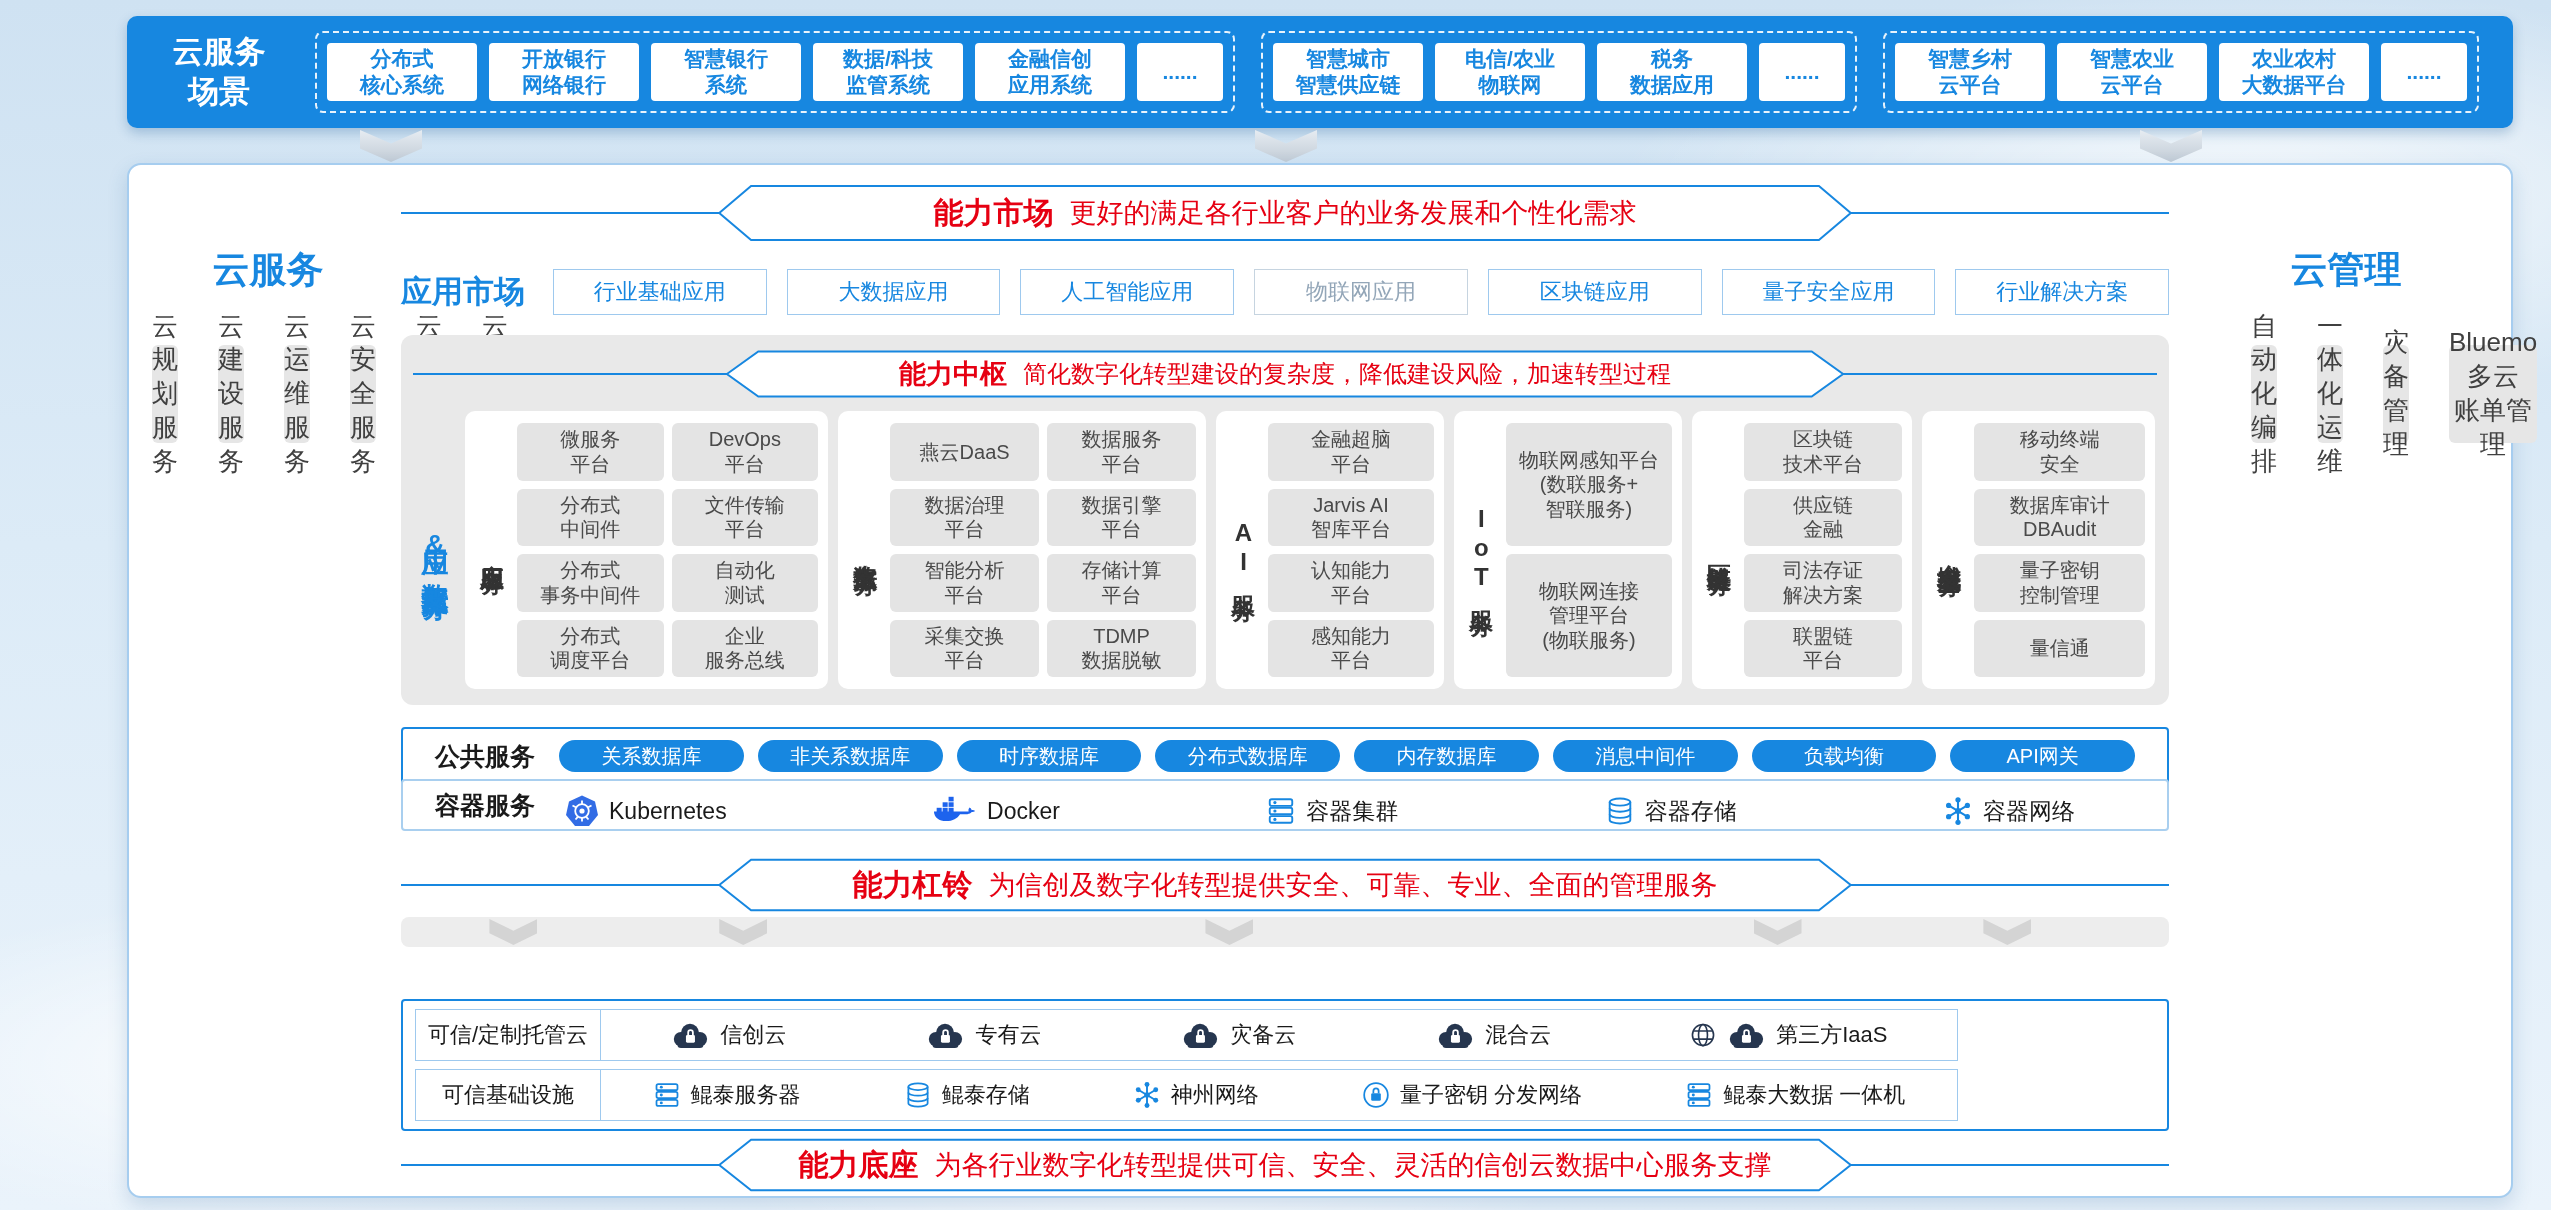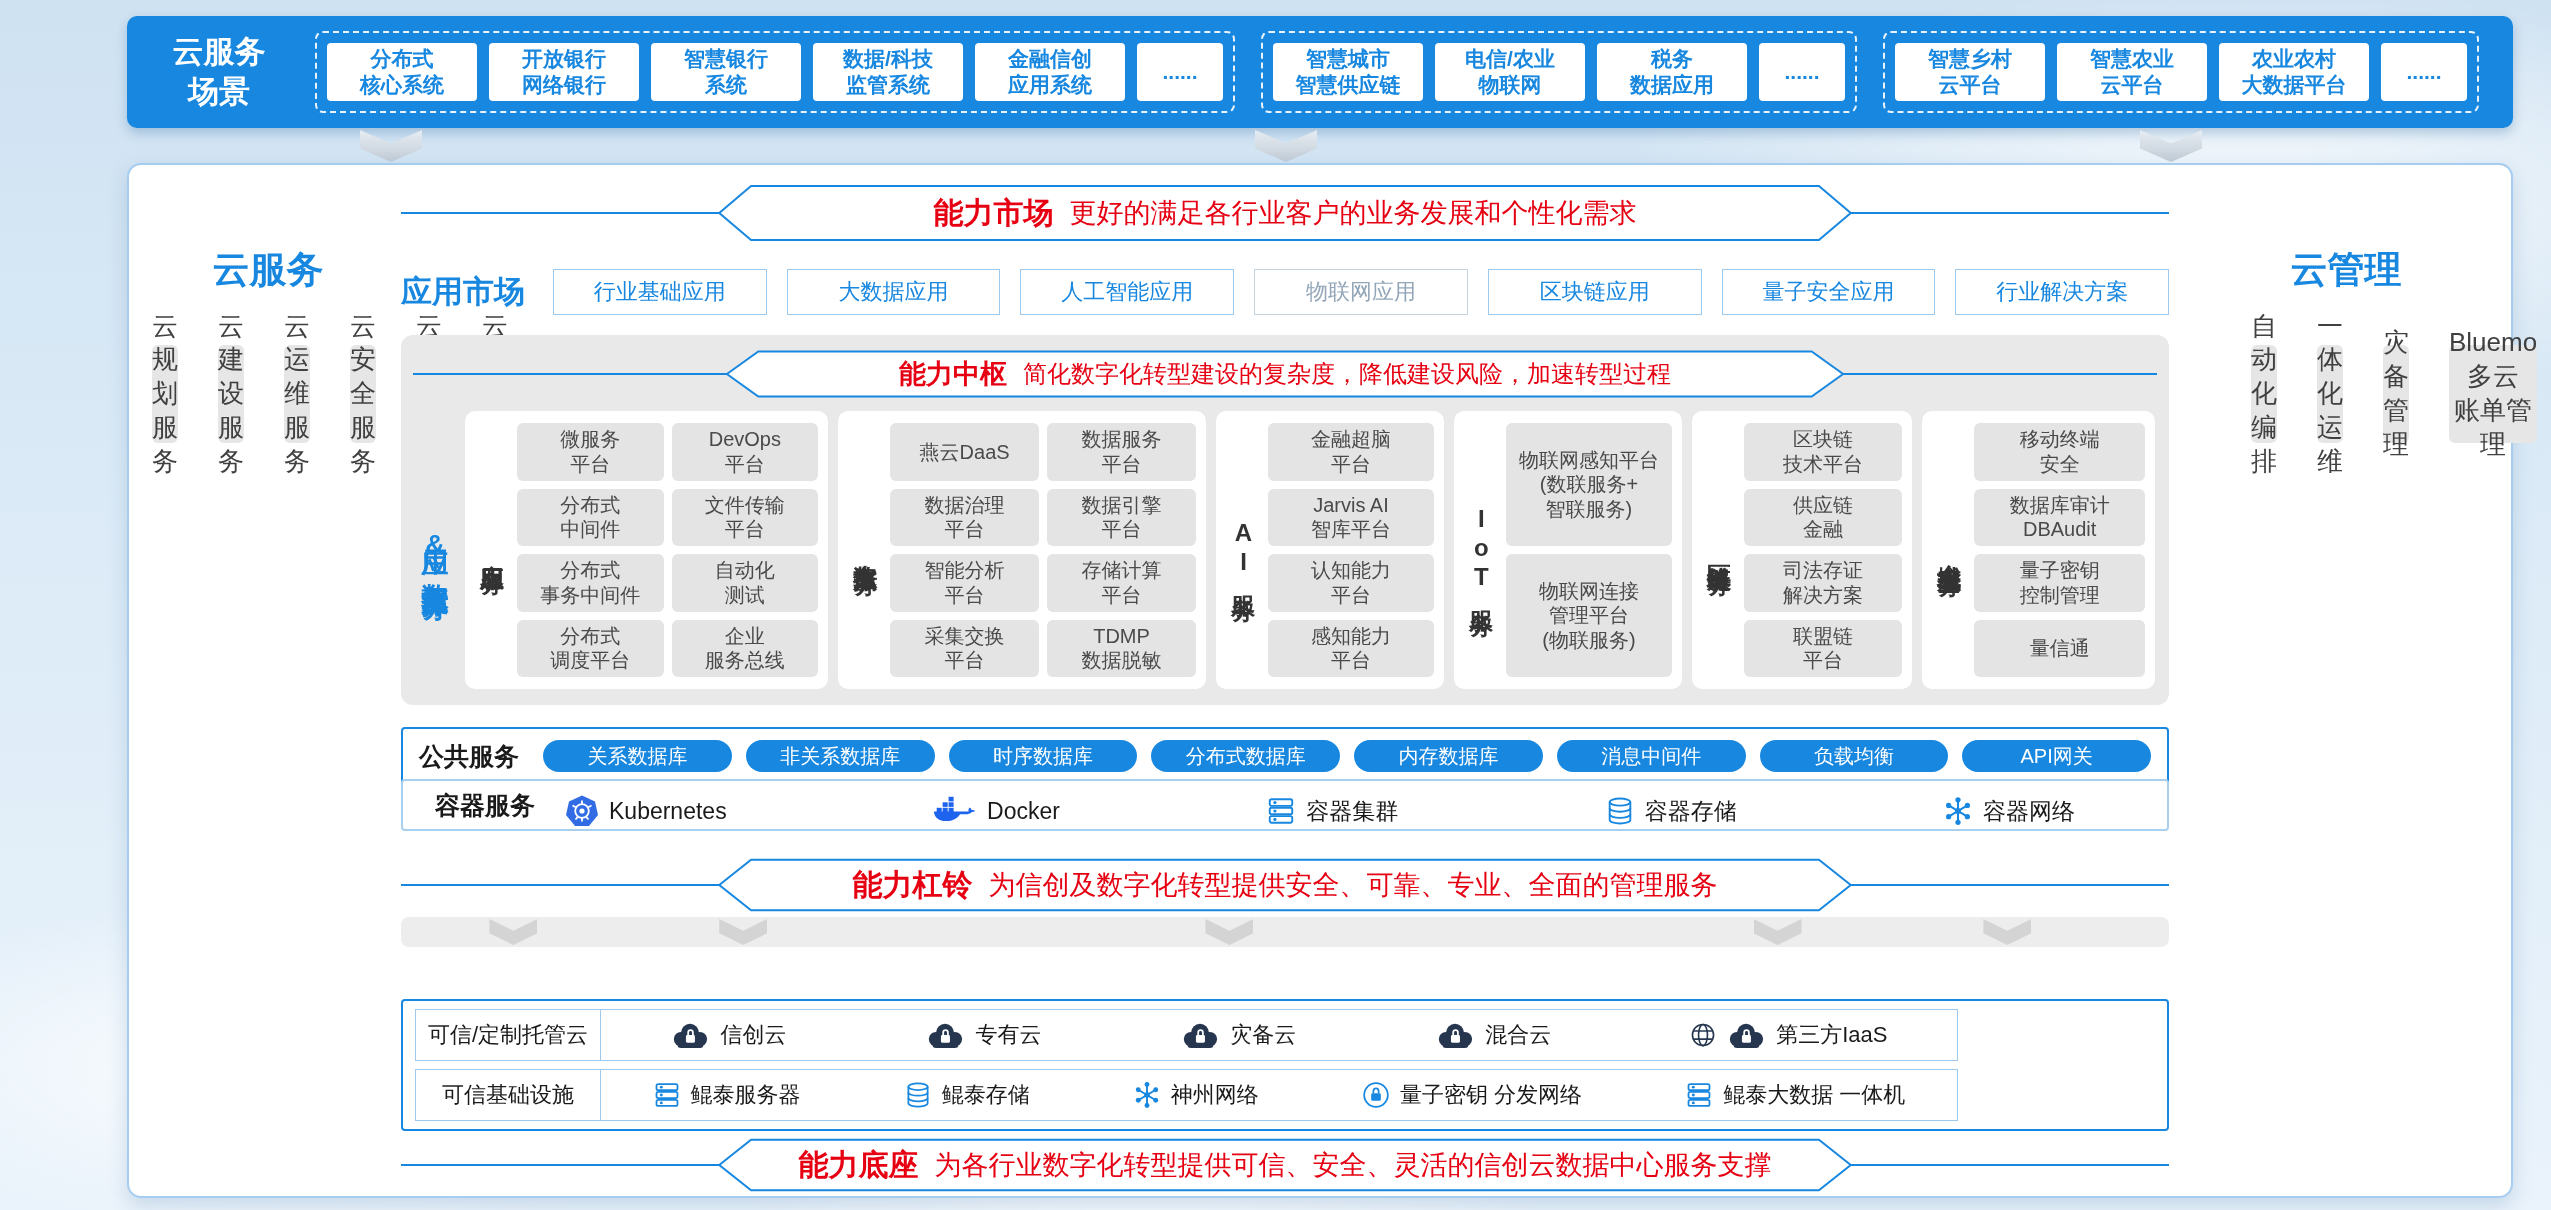--- a/index.html
+++ b/index.html
@@ -87,21 +87,21 @@
     letter-spacing:2px; }
   .svc-grid { flex:1; display:grid; gap:8px; grid-auto-rows:1fr; }
   .cols2 { grid-template-columns:1fr 1fr; }
   .cols1 { grid-template-columns:1fr; }
   .svc-cell { background:#E4E4E4; border-radius:6px; display:flex; align-items:center;
     justify-content:center; text-align:center; font-size:20px; color:#4a4a4a; line-height:1.22;
     white-space:pre-line; padding:2px; }
 
   
   .pub-row { position:absolute; top:562px; left:0; width:100%; height:58px; border:2px solid #1787E0;
-    border-radius:4px; background:#fff; display:flex; align-items:center; gap:14px; padding:0 16px; }
+    border-radius:4px; background:#fff; display:flex; align-items:center; gap:14px; padding:0 32px; }
   .pub-label { font-size:25px; font-weight:700; color:#1a1a1a; flex:0 0 110px; }
   .pill { flex:1; height:32px; border-radius:16px; background:#1787E0; color:#fff; font-size:20px;
     display:flex; align-items:center; justify-content:center; }
 
   
   .cont-row { position:absolute; top:614px; left:0; width:100%; height:52px; border:2px solid #A9CFEF;
     border-radius:4px; background:#fff; display:flex; align-items:center; padding:0 32px; }
   .cont-label { font-size:25px; font-weight:700; color:#1a1a1a; flex:0 0 130px; }
   .cont-items { flex:1; display:flex; align-items:center; justify-content:space-between; padding-right:60px; }
   .cont-item { display:flex; align-items:center; gap:10px; font-size:23px; color:#1a1a1a;margin-top:12px; }

